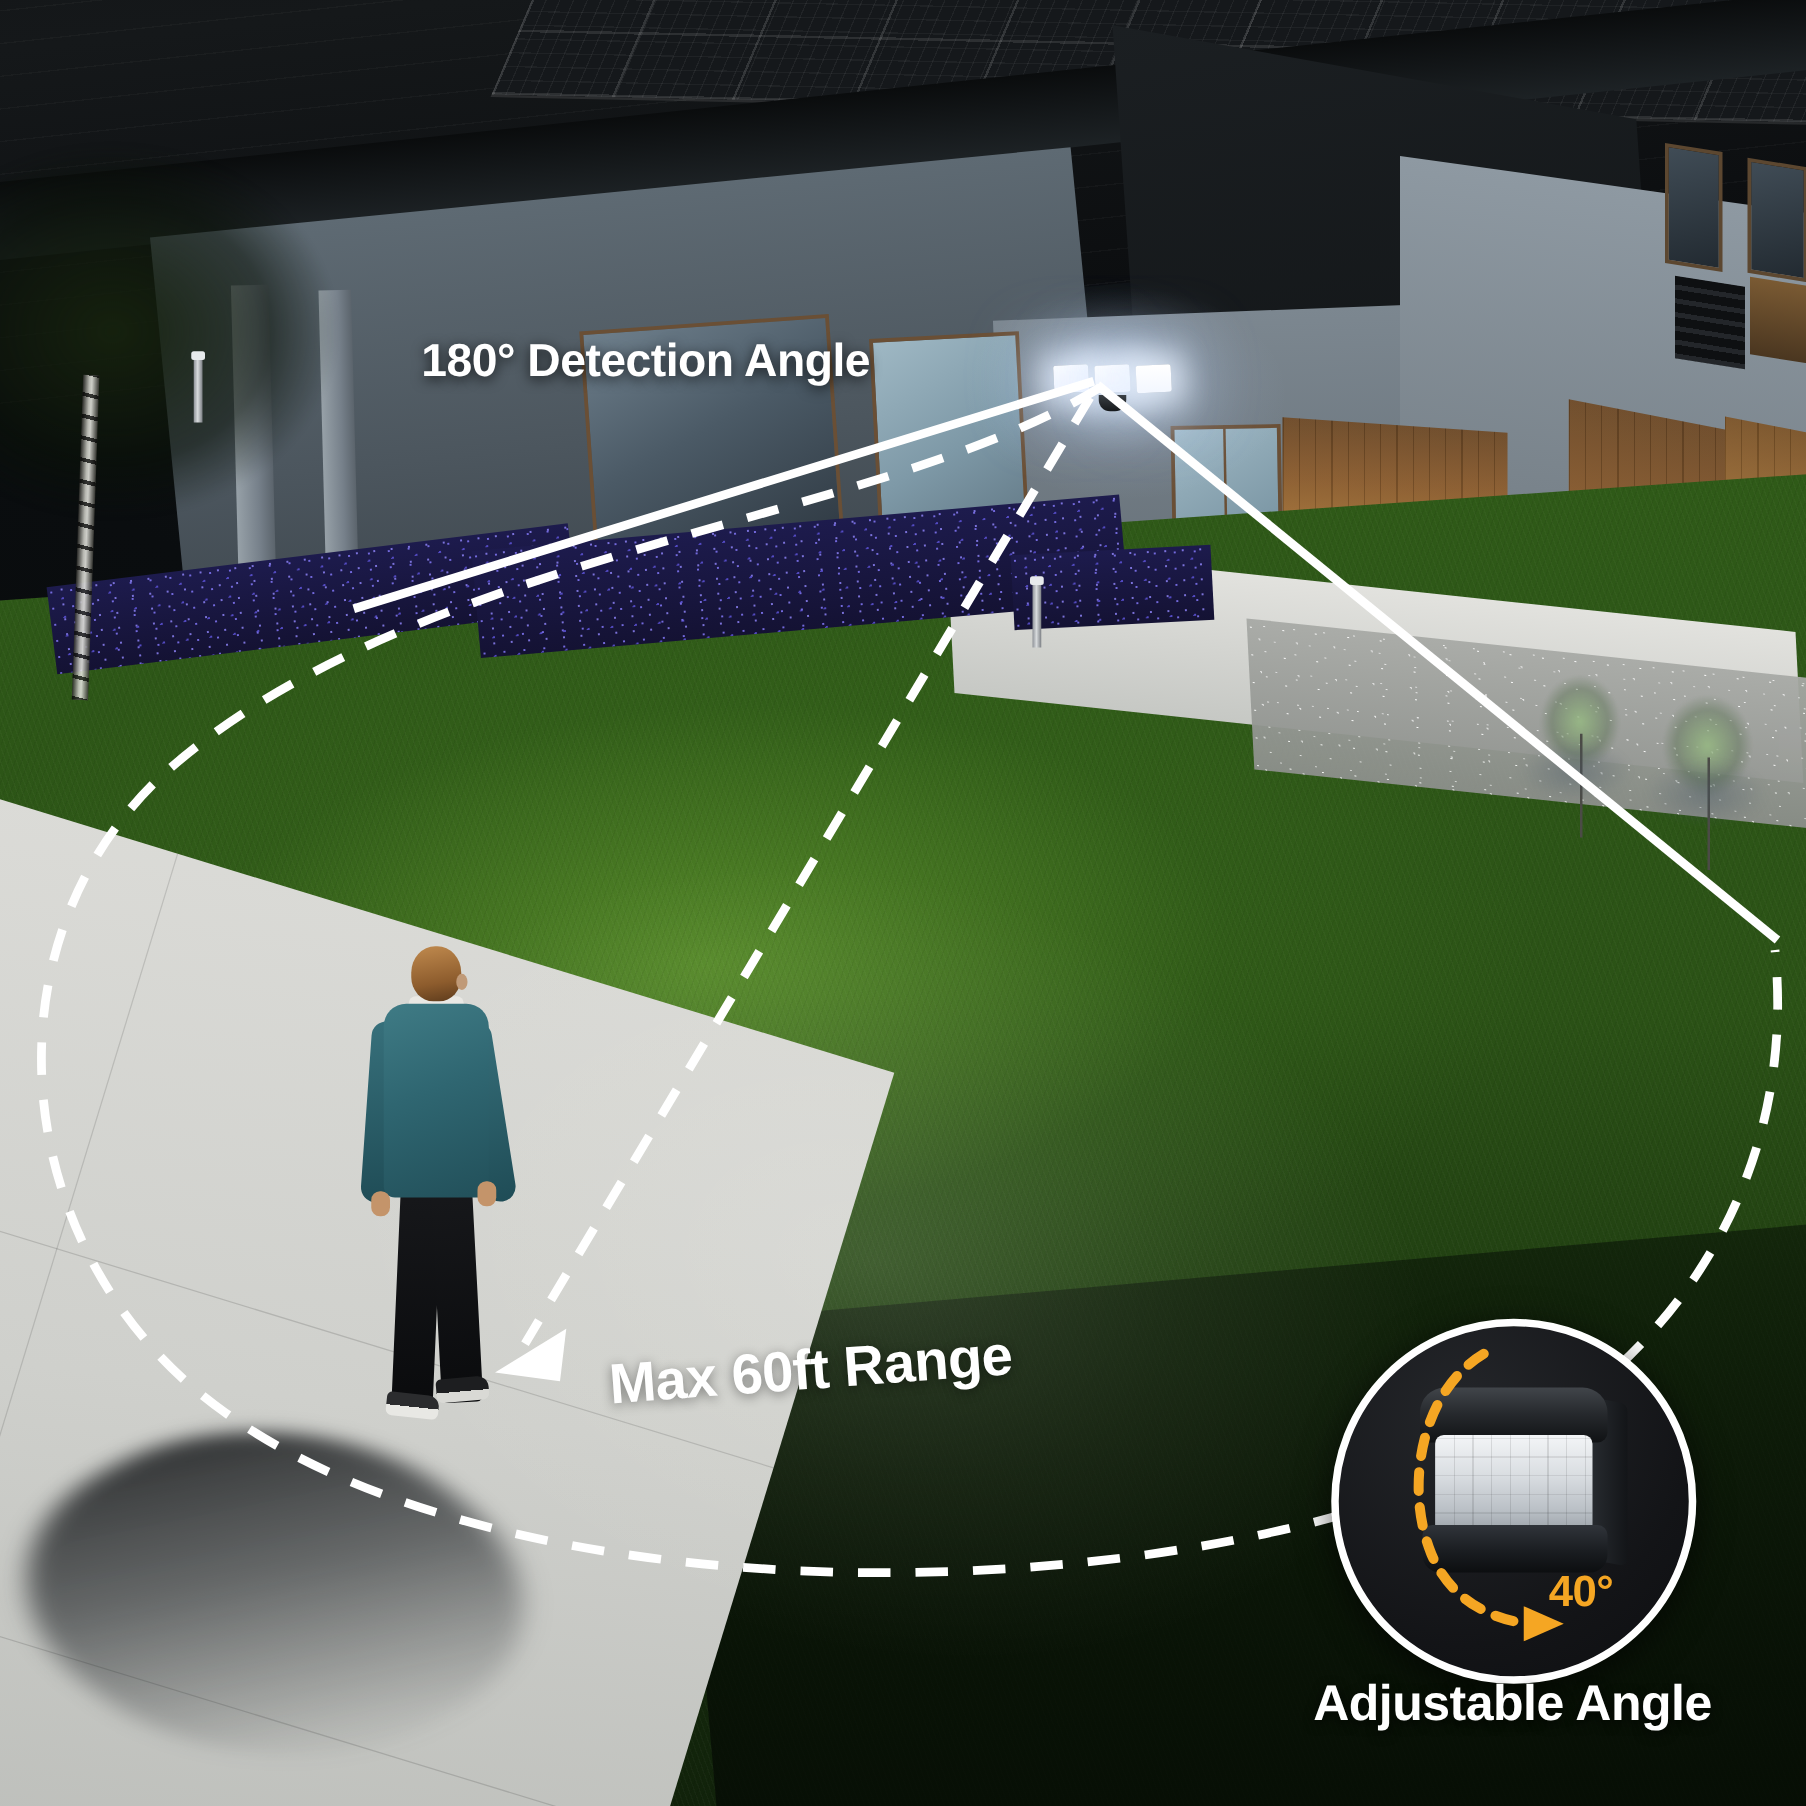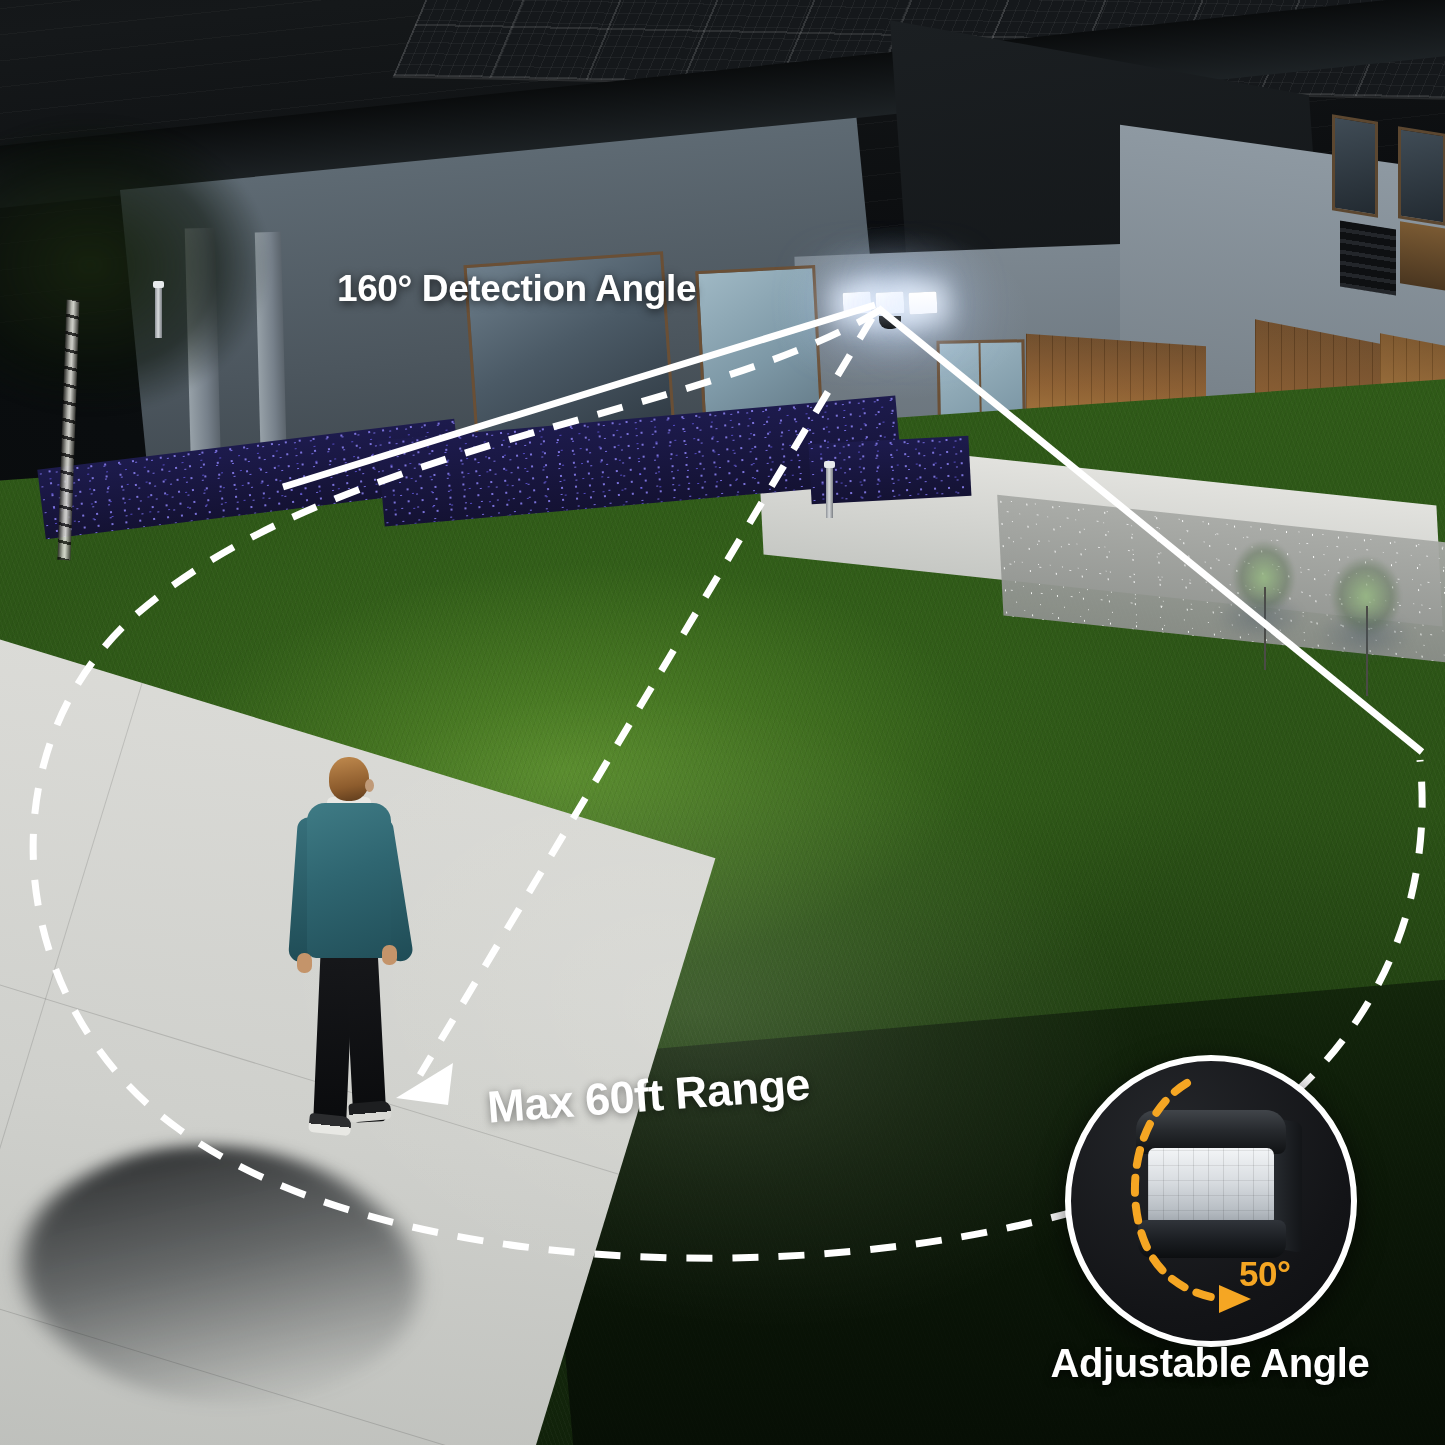--- a/index.html
+++ b/index.html
@@ -434,34 +434,34 @@
 
     <line x1="875" y1="305" x2="283" y2="487" stroke="#ffffff" stroke-width="7"></line>
 
     <line x1="878" y1="308" x2="1422" y2="752" stroke="#ffffff" stroke-width="7"></line>
 
     <path d="M 872 318 L 420 1075" fill="none" stroke="#ffffff" stroke-width="7" stroke-dasharray="24 19"></path>
 
     <path d="M 396 1098 L 453 1063 L 448 1105 Z" fill="#ffffff"></path>
   </svg>
 
-  <div class="lbl-angle">160° Detection Angle</div>
+  <div class="lbl-angle">180° Detection Angle</div>
   <div class="lbl-range">Max 60ft Range</div>
 
   <div class="inset">
     <div class="sensor">
       <div class="side"></div>
       <div class="cap"></div>
       <div class="lens"></div>
       <div class="base"></div>
     </div>
     <svg viewBox="0 0 280 280" style="position:absolute;inset:0;">
       <path d="M 116 22 C 66 52, 52 128, 74 182 C 88 216, 118 234, 152 238" fill="none" stroke="#F5A623" stroke-width="8" stroke-dasharray="15 13" stroke-linecap="round"></path>
       <path d="M 148 224 L 180 238 L 148 252 Z" fill="#F5A623"></path>
     </svg>
-    <div class="deg90" style="color:#F5A623;">50°</div>
+    <div class="deg90" style="color:#F5A623;">40°</div>
   </div>
 
   <div class="lbl-adjust-wrap">
     <div class="lbl-adjust">Adjustable Angle</div>
   </div>
 
 </div>
 
 </body></html>

